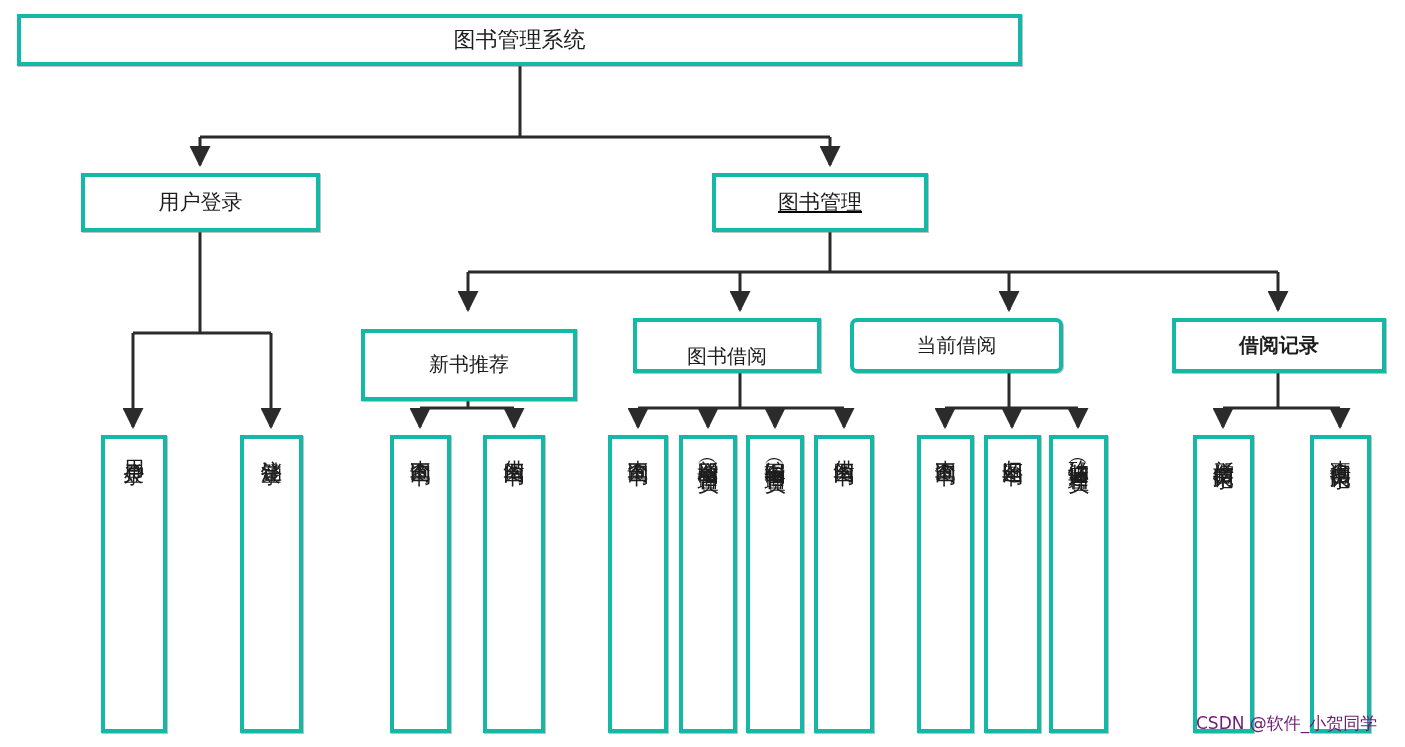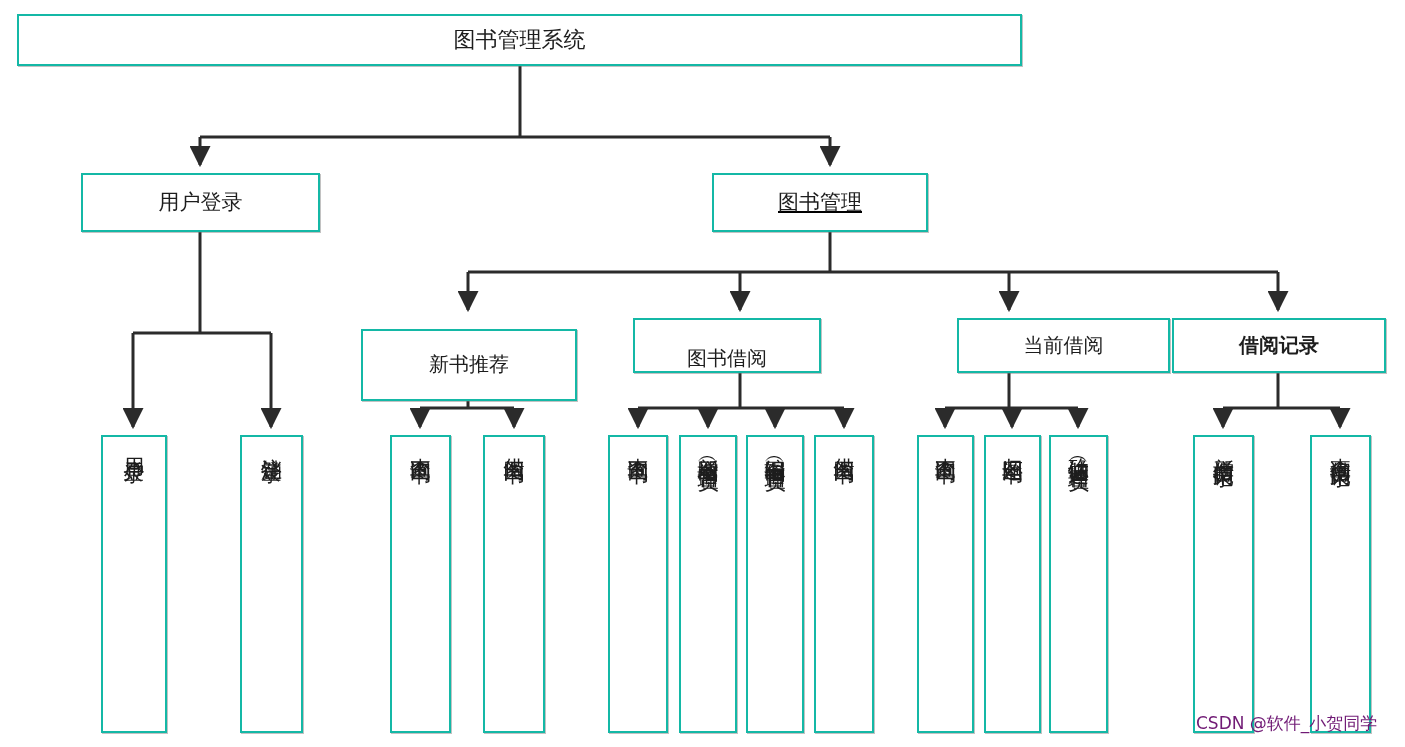--- a/index.html
+++ b/index.html
@@ -21,21 +21,21 @@
     position: absolute;
     left: 0;
     top: 0;
     width: 1405px;
     height: 747px;
     pointer-events: none;
   }
   .node {
     position: absolute;
     box-sizing: border-box;
-    border: 2px solid #14b8a6;
+    border: 4px solid #14b8a6;
     background: #ffffff;
     display: flex;
     align-items: center;
     justify-content: center;
     box-shadow: 1px 1px 0 0 rgba(120,120,120,0.45);
   }
   .node .label {
     color: #1d1d1d;
     line-height: 1.18;
     text-align: center;
@@ -133,21 +133,21 @@
         <span class="label">图书管理</span>
       </div>
     </div>
   <div id="lvl3-layer">
       <div class="node lvl3" style="left: 361px; top: 329px; width: 216px; height: 72px;">
         <span class="label">新书推荐</span>
       </div>
       <div class="node lvl3" style="left: 633px; top: 318px; width: 188px; height: 55px; align-items: flex-end;">
         <span class="label">图书借阅</span>
       </div>
-      <div class="node lvl3" style="left: 957px; top: 318px; width: 213px; height: 55px;">
+      <div class="node lvl3" style="left: 850px; top: 318px; width: 213px; height: 55px; border-radius: 7px;">
         <span class="label">当前借阅</span>
       </div>
       <div class="node lvl3" style="left: 1172px; top: 318px; width: 214px; height: 55px; font-weight: bold;">
         <span class="label">借阅记录</span>
       </div>
     </div>
   <div id="leaf-layer">
       <div class="node leaf" style="left: 101px; top: 435px; width: 66px; height: 298px;">
         <span class="label">用户登录</span>
       </div>

